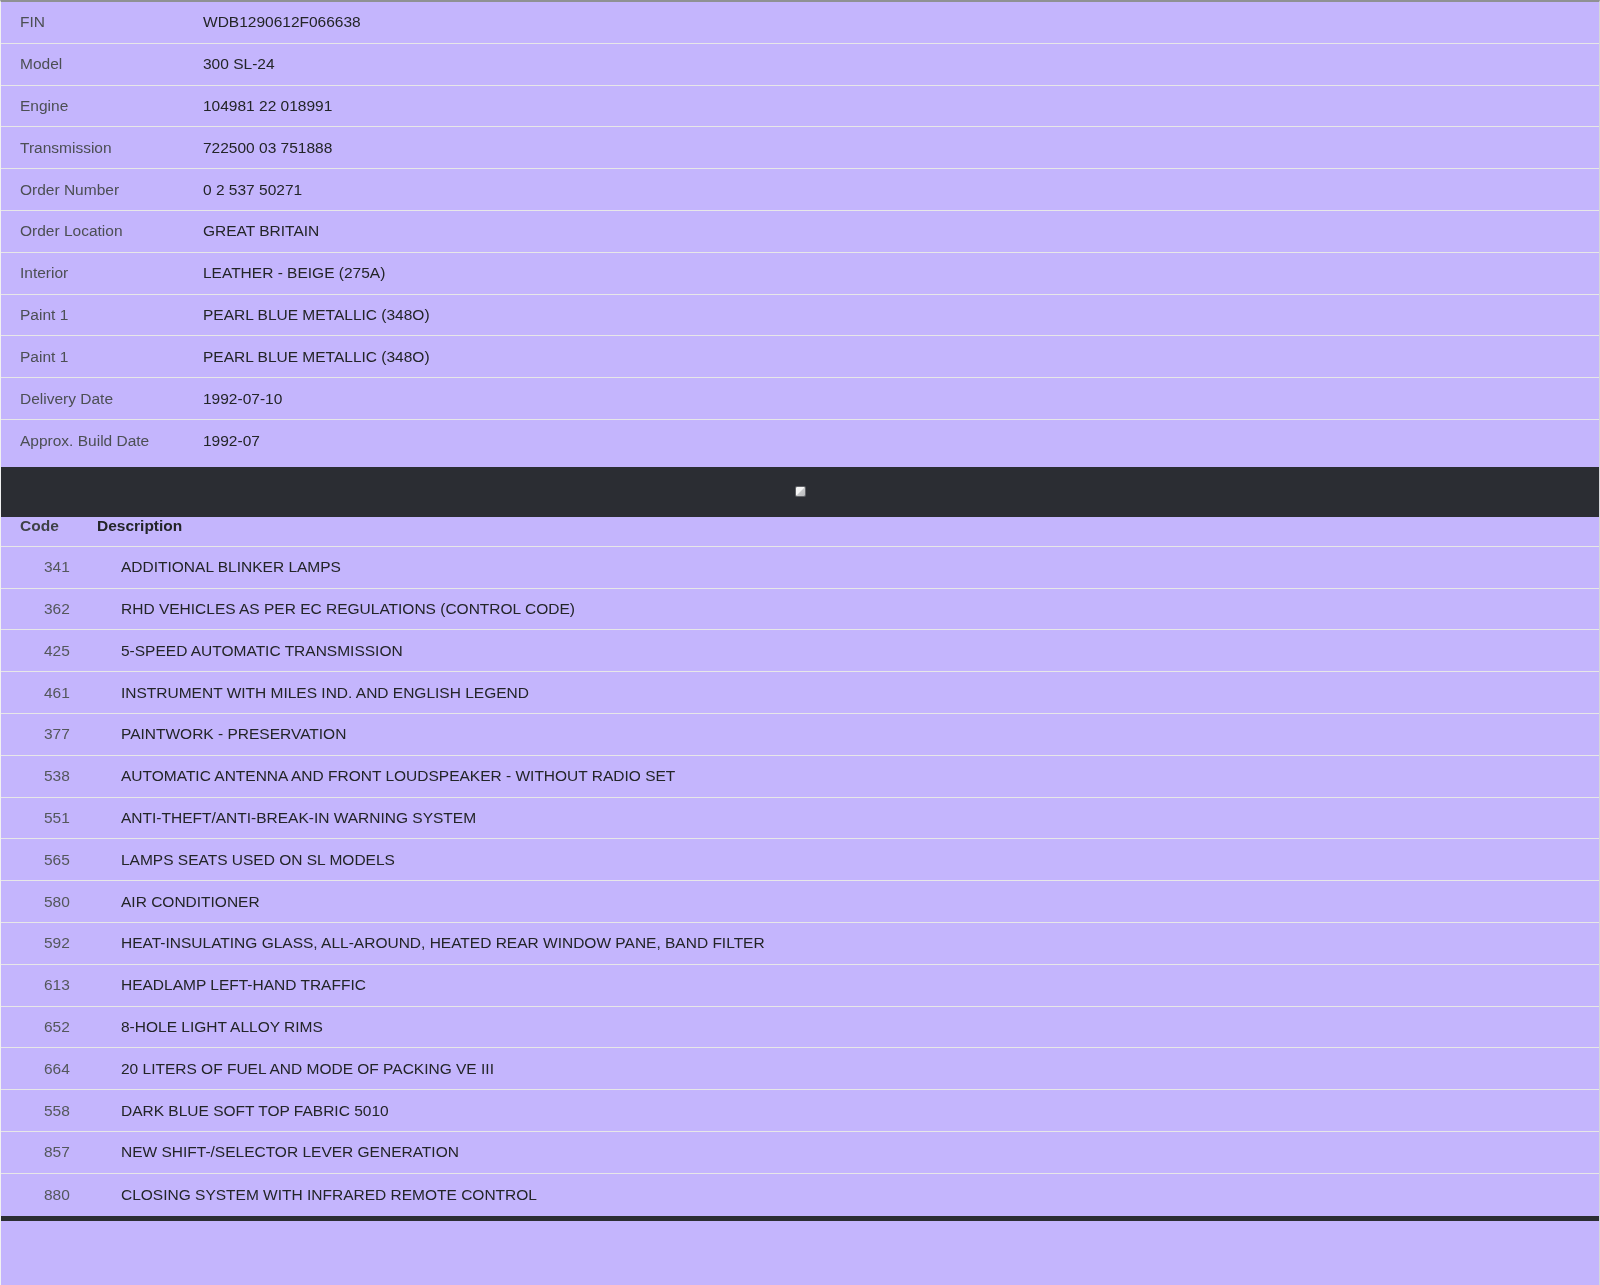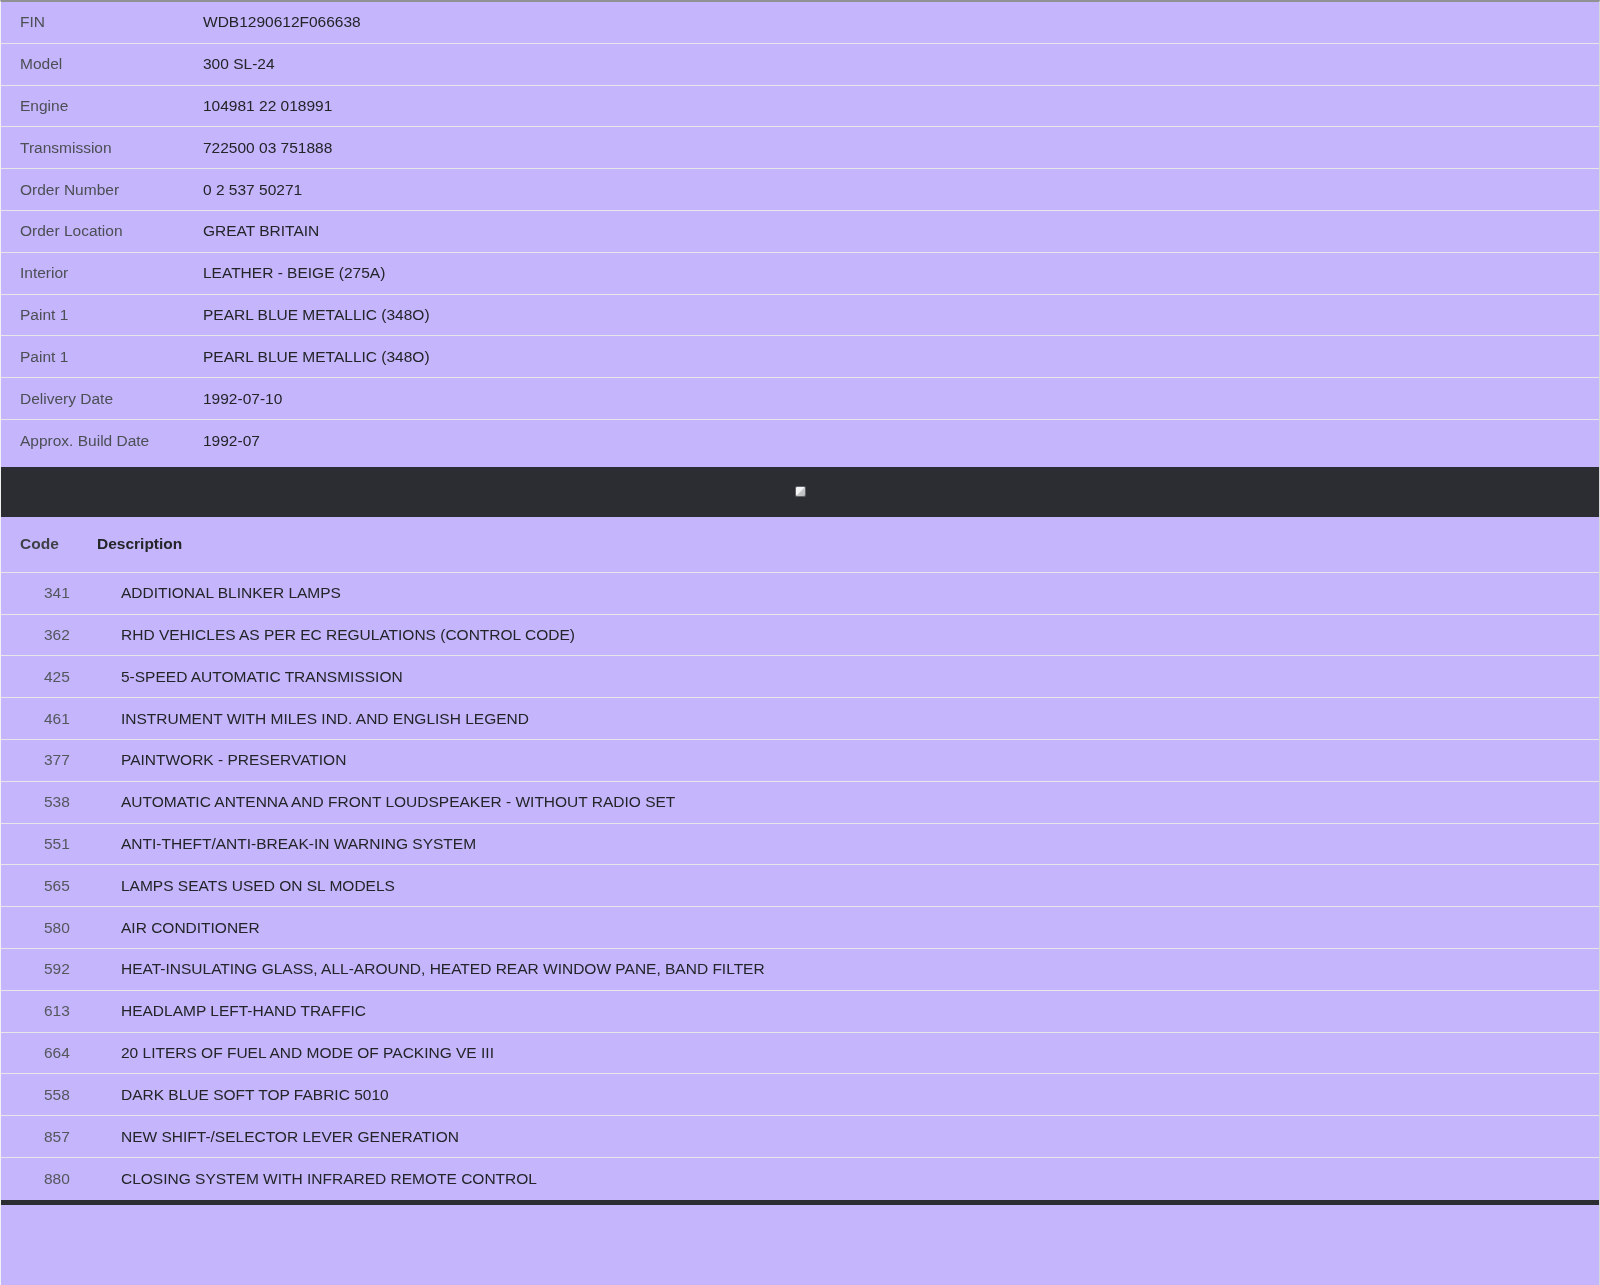--- a/index.html
+++ b/index.html
@@ -44,22 +44,21 @@
     width: 9px;
     height: 9px;
     border-radius: 1px;
     background: linear-gradient(135deg, #f5f5f5 0%, #f5f5f5 45%, #c7c8ca 55%, #b9babd 100%);
     box-shadow: 0 0 0 1px rgba(255,255,255,0.25);
   }
 
   
   .opts .hrow {
     display: flex;
-    align-items: center;
-    height: 56px;
+    height: 30px;
     border-bottom: 1px solid #e7e7e8;
     font-weight: 700;
     color: #3e4146;
   }
   .opts .crow {
     display: flex;
     align-items: center;
     height: 41.8px;
     border-bottom: 1px solid #e7e7e8;
     padding-left: 24px;
@@ -175,20 +174,24 @@
     </div>
     <div class="crow">
       <div class="ccode">592</div>
       <div class="cdesc">HEAT-INSULATING GLASS, ALL-AROUND, HEATED REAR WINDOW PANE, BAND FILTER</div>
     </div>
     <div class="crow">
       <div class="ccode">613</div>
       <div class="cdesc">HEADLAMP LEFT-HAND TRAFFIC</div>
     </div>
     <div class="crow">
+      <div class="ccode">652</div>
+      <div class="cdesc">8-HOLE LIGHT ALLOY RIMS</div>
+    </div>
+    <div class="crow">
       <div class="ccode">664</div>
       <div class="cdesc">20 LITERS OF FUEL AND MODE OF PACKING VE III</div>
     </div>
     <div class="crow">
       <div class="ccode">558</div>
       <div class="cdesc">DARK BLUE SOFT TOP FABRIC 5010</div>
     </div>
     <div class="crow">
       <div class="ccode">857</div>
       <div class="cdesc">NEW SHIFT-/SELECTOR LEVER GENERATION</div>

